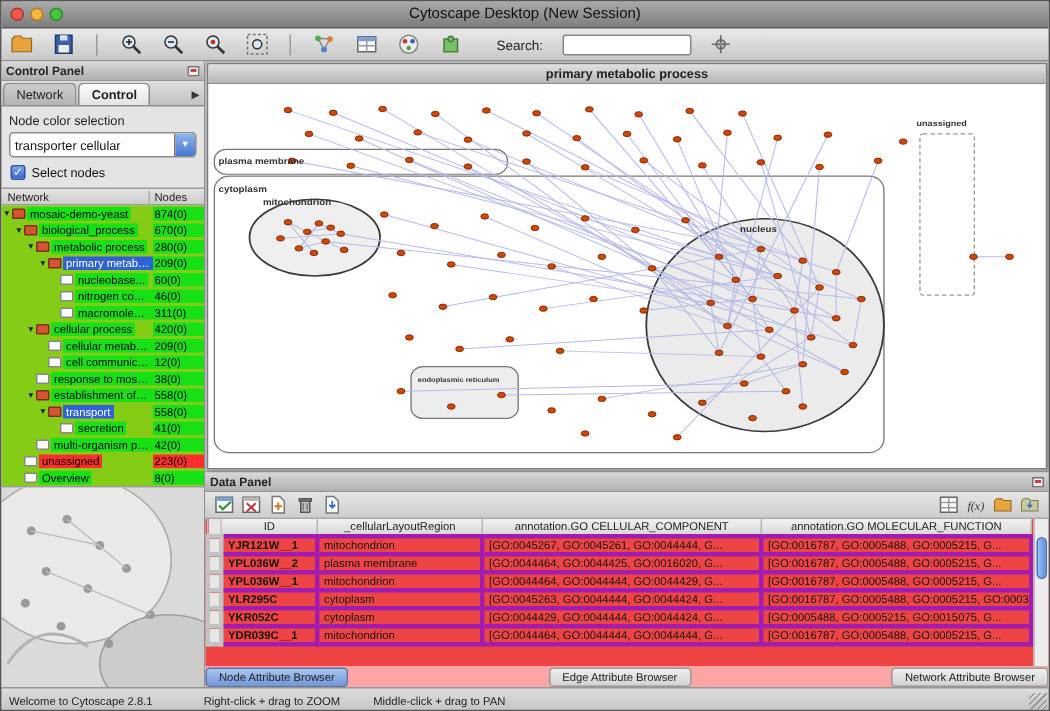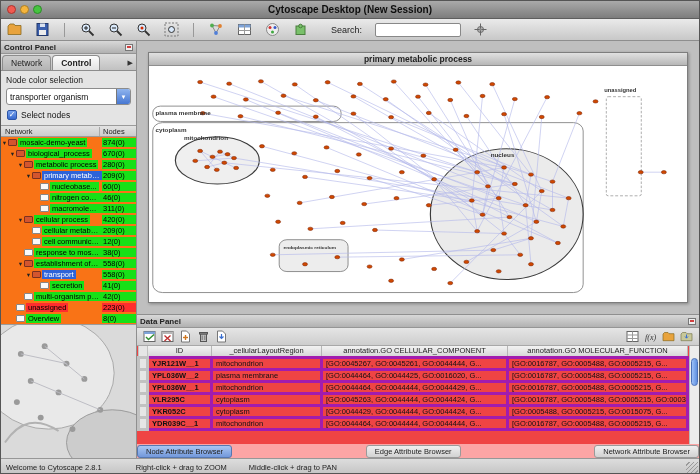--- a/index.html
+++ b/index.html
@@ -6,21 +6,21 @@
 html,body{background:#9a9a9a}
 body{font-family:"Liberation Sans",sans-serif}
 .window{width:700px;height:474px;background:#d4d4d4;border:1px solid #555;position:relative;overflow:hidden}
 
 .titlebar{height:18px;background:linear-gradient(#aaa,#7d7d7d);border-bottom:1px solid #5e5e5e;display:flex;align-items:center;position:relative}
 .traffic{display:flex;gap:4px;padding-left:6px;z-index:2}
 .tl{width:9px;height:9px;border-radius:50%;display:inline-block}
 .tl.red{background:#f25a50;border:1px solid #a83530}
 .tl.yellow{background:#f6b53c;border:1px solid #a87f2a}
 .tl.green{background:#46c440;border:1px solid #2e8a2a}
-.wtitle{position:absolute;left:0;right:0;text-align:center;font-size:10px;font-weight:bold;color:#0e0e0e}
+.wtitle{position:absolute;left:0;right:0;text-align:center;font-size:10px;font-weight:normal;color:#0e0e0e}
 
 .toolbar{height:22px;background:linear-gradient(#eaeaea,#c8c8c8);border-bottom:1px solid #8e8e8e;display:flex;align-items:center;padding:0 4px;gap:10px}
 .tbtn{width:18px;height:18px;display:flex;align-items:center;justify-content:center;border-radius:3px}
 .tbtn svg{width:15px;height:15px}
 .tsep{width:1px;height:14px;background:#999;margin:0 3px}
 .tb-search-label{font-size:9px;margin-left:12px;margin-right:3px;color:#222}
 .tb-search{width:86px;height:14px;font-size:9px;border:1px solid #888;border-radius:2px;background:#fff;padding:0 3px;font-family:inherit}
 
 .main{display:flex;height:417px}
 .control-panel{width:136px;background:#e4e4e4;border-right:1px solid #8f8f8f;display:flex;flex-direction:column}
@@ -34,38 +34,38 @@
 .cp-label{font-size:8.5px;color:#222;padding:4px 0 3px 5px;flex:0 0 auto}
 .cp-select{height:17px;margin:0 5px;background:#fff;border:1px solid #8c8c8c;border-radius:3px;display:flex;align-items:center;overflow:hidden;flex:0 0 auto}
 .cp-select-value{flex:1;font-size:8.5px;padding-left:3px;color:#111;white-space:nowrap}
 .cp-select-btn{width:14px;height:100%;background:linear-gradient(#8fb4ee,#4677d2);color:#fff;font-size:6px;display:flex;align-items:center;justify-content:center;border-left:1px solid #777}
 .cp-check-row{display:flex;align-items:center;gap:4px;padding:5px 0 5px 6px;flex:0 0 auto}
 .checkbox{width:10px;height:10px;border-radius:2px;background:linear-gradient(#79a3ec,#3668cf);border:1px solid #2c55a8;color:#fff;font-size:8px;line-height:8px;text-align:center}
 .cp-check-label{font-size:8.5px;color:#111}
 .tree-header{height:12px;display:flex;background:linear-gradient(#e3e3e3,#cccccc);border-top:1px solid #9b9b9b;border-bottom:1px solid #9b9b9b;font-size:7.5px;color:#222;align-items:center;flex:0 0 auto}
 .th-net{flex:1;padding-left:4px;border-right:1px solid #aaa}
 .th-nodes{width:36px;padding-left:3px}
-.tree{background:#f97316;overflow:hidden;flex:0 0 auto}
+.tree{background:#84cc16;overflow:hidden;flex:0 0 auto}
 .trow{display:flex;align-items:center;height:11px;white-space:nowrap}
 .tri{width:7px;font-size:5.5px;color:#222;text-align:center;flex:0 0 7px}
 .ficon{width:9px;height:7px;flex:0 0 9px;margin-right:1px;border:1px solid #7a3020;background:#d4552e;border-radius:1px}
 .ficon.page{background:#fafafa;border-color:#888}
 .tlabel{font-size:7.5px;padding:0 2px;overflow:hidden;text-overflow:ellipsis;max-width:74px}
 .c-green{background:#17e017;color:#000}
 .c-red{background:#ff2d2d;color:#000}
 .c-blue{background:#2e63d8;color:#fff}
 .tspace{flex:1}
 .tnum{flex:0 0 34px;font-size:7.5px;padding-left:1px}
 .tnum.n-green{background:#17e017}
 .tnum.n-red{background:#ff2d2d}
 .overview-thumb{flex:1;border-top:1px solid #9b9b9b;background:#dadada;overflow:hidden}
 .overview-thumb svg{display:block;width:100%;height:100%}
 
 .right-area{flex:1;display:flex;flex-direction:column;background:#bfbfbf;min-width:0}
-.network-frame{flex:1;margin:11px;border:1px solid #7d7d7d;display:flex;flex-direction:column;background:#ffffff;box-shadow:1px 1px 3px rgba(0,0,0,.3);min-height:0}
+.network-frame{flex:1;margin:1px;border:1px solid #7d7d7d;display:flex;flex-direction:column;background:#ffffff;box-shadow:1px 1px 3px rgba(0,0,0,.3);min-height:0}
 .frame-title{height:13px;background:linear-gradient(#e0e0e0,#b7b7b7);border-bottom:1px solid #8e8e8e;font-size:8.5px;font-weight:bold;color:#222;text-align:center;line-height:13px;flex:0 0 auto}
 .canvas{flex:1;background:#fff;overflow:hidden;min-height:0}
 .canvas svg{display:block;width:100%;height:100%}
 
 .data-panel{height:144px;border-top:1px solid #8f8f8f;background:#d9d9d9;display:flex;flex-direction:column;flex:0 0 auto}
 .dp-toolbar{height:18px;display:flex;align-items:center;gap:3px;padding:0 5px;background:linear-gradient(#e5e5e5,#cdcdcd);border-bottom:1px solid #a8a8a8;flex:0 0 auto}
 .dp-btn{width:15px;height:15px;display:flex;align-items:center;justify-content:center}
 .dp-btn svg{width:13px;height:13px}
 .dp-spacer{flex:1}
 .dp-table-wrap{flex:1;position:relative;background:#ef4444;overflow:hidden}
@@ -190,21 +190,21 @@
         <span>Control Panel</span>
         <span class="float-icon"></span>
       </div>
       <div class="cp-tabs">
         <span class="cp-tab">Network</span>
           <span class="cp-tab active">Control</span>
           <span class="tab-arrow">▶</span>
       </div>
       <div class="cp-label">Node color selection</div>
       <div class="cp-select">
-        <span class="cp-select-value">transporter organism</span>
+        <span class="cp-select-value">transporter cellular</span>
         <span class="cp-select-btn">▼</span>
       </div>
       <div class="cp-check-row">
         <span class="checkbox">✓</span>
         <span class="cp-check-label">Select nodes</span>
       </div>
       <div class="tree-header">
         <span class="th-net">Network</span>
         <span class="th-nodes">Nodes</span>
       </div>

